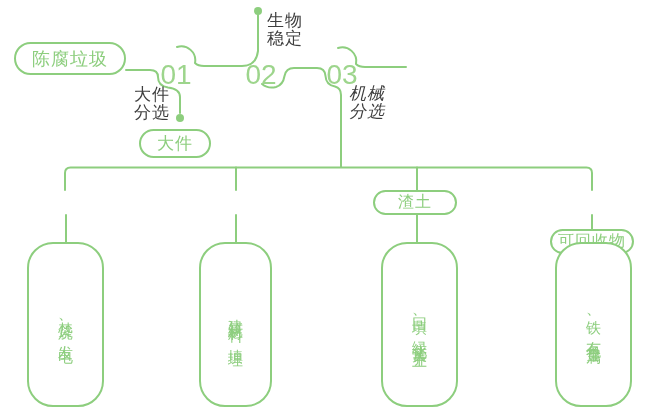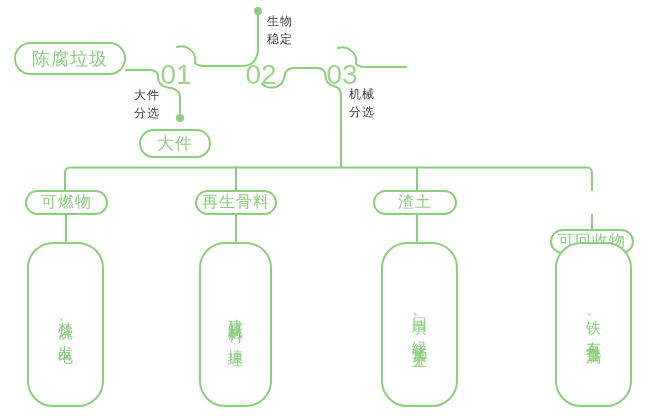--- a/index.html
+++ b/index.html
@@ -42,26 +42,26 @@
     color:var(--number-green);
     font-size:28px;line-height:30px;text-align:center;
     font-weight:400;
   }
   .stepnum.n1{left:156px;}
   .stepnum.n2{left:241px;}
   .stepnum.n3{left:322px;text-align:center;}
   .plabel{
     position:absolute;
     color:var(--label-dark);
-    font-size:12px;line-height:18px;font-weight:500;
+    font-size:17px;line-height:18px;font-weight:500;
     white-space:pre-line;letter-spacing:1px;
   }
   .plabel.l1{left:134px;top:86px;}
   .plabel.l2{left:267px;top:12px;}
-  .plabel.l3{left:349px;top:85px;}
+  .plabel.l3{left:349px;top:85px;font-style:italic;}
   .resultbox{
     position:absolute;top:242px;height:165px;box-sizing:border-box;
     border:2px solid var(--line-green);border-radius:26px;
     display:flex;align-items:center;justify-content:center;
     background:var(--background);
   }
   .resultbox.r0{left:27px;width:77px;}
   .resultbox.r1{left:199px;width:73px;}
   .resultbox.r2{left:381px;width:77px;}
   .resultbox.r3{left:555px;width:77px;}
@@ -111,26 +111,20 @@
 分选</div>
   <div class="plabel l2">生物
 稳定</div>
   <div class="plabel l3">机械
 分选</div>
 
   <div class="pill pill-bulky">
     <span>大件</span>
   </div>
 
-  <div class="pill pill-cat c0">
-    <span>可燃物</span>
-  </div>
-  <div class="pill pill-cat c1">
-    <span>再生骨料</span>
-  </div>
   <div class="pill pill-cat c2">
     <span>渣土</span>
   </div>
   <div class="pill pill-cat c3">
     <span>可回收物</span>
   </div>
 
   <div class="resultbox r0">
     <span class="vtext">焚烧、发电</span>
   </div>

